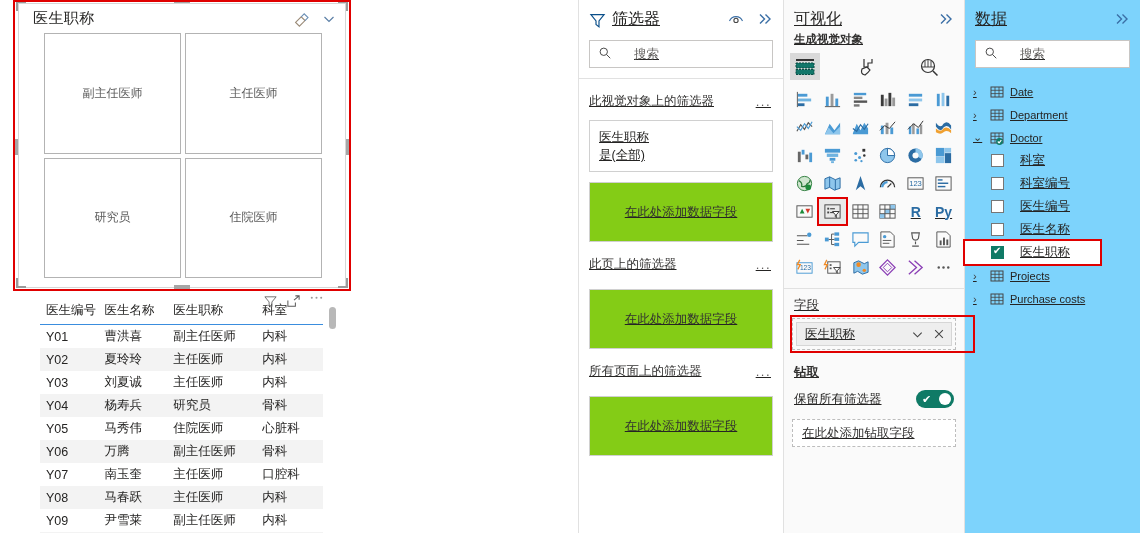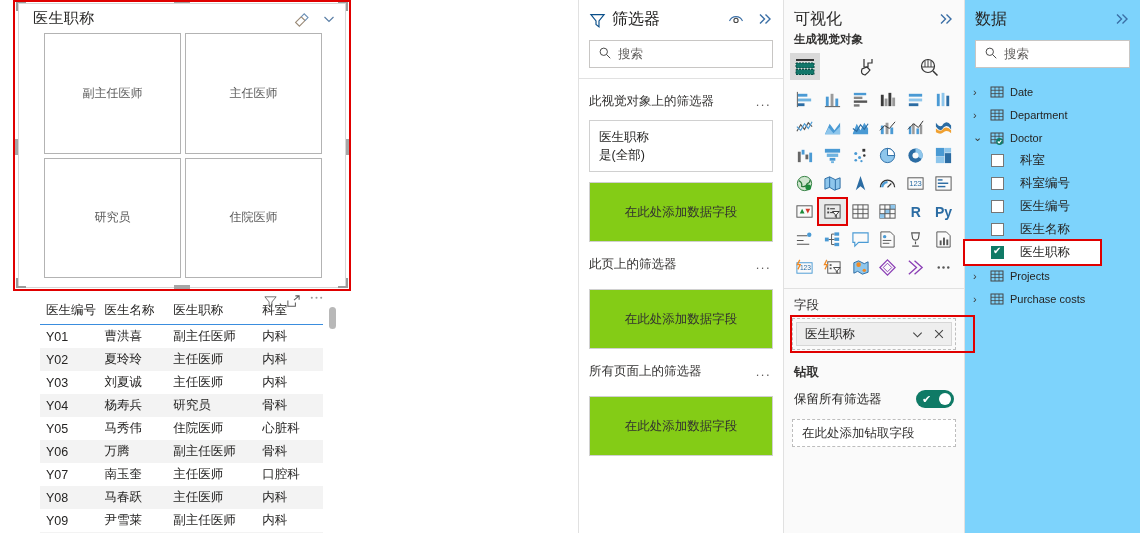--- a/index.html
+++ b/index.html
@@ -63,28 +63,28 @@
     font-size: 12.5px; color: #252423; padding: 3px 4px 3px 6px; white-space: nowrap;
   }
   .tbl tr.alt td { background: #f3f3f3; }
   .col-a { width: 58px; } .col-b { width: 68px; } .col-c { width: 88px; } .col-d { width: 66px; }
   .scrollbar-v {
     position: absolute; right: -13px; top: 3px; width: 7px; height: 228px; background: transparent;
   }
   .scroll-thumb { position: absolute; top: 4px; left: 0; width: 7px; height: 22px; background: #b8b8b8; border-radius: 4px; }
 
   
-  .pane { height: 533px; background: #ffffff; flex: none; }
+  .pane { height: 533px; background: #ffffff; flex: none; text-decoration: underline; }
   .filters { width: 205px; border-left: 1px solid #e1e1e1; position: relative; }
   .pane-head { display: flex; align-items: center; padding: 9px 10px 6px 10px; }
   .pane-title { font-size: 16px; color: #252423; }
   .pane-head-icons { margin-left: auto; display: flex; gap: 13px; align-items: center; }
   .srch {
     margin: 4px 10px 10px 10px; height: 28px; border: 1px solid #c8c6c4; background: #fff;
-    display: flex; align-items: center; gap: 4px; padding: 12px 8px;
+    display: flex; align-items: center; gap: 20px; padding: 12px 8px;
   }
   .srch-text { font-size: 12.5px; color: #605e5c; }
   .fdiv { border-top: 1px solid #e1e1e1; margin: 0; }
   .sec-label {
     display: flex; align-items: center; font-size: 12.5px; color: #323130;
     padding: 14px 12px 6px 10px;
   }
   .sec-dots { margin-left: auto; color: #605e5c; letter-spacing: 1.5px; font-size: 13px; }
   .fcard {
     margin: 4px 10px 0 10px; border: 1px solid #d0d0d0; background: #fff;

